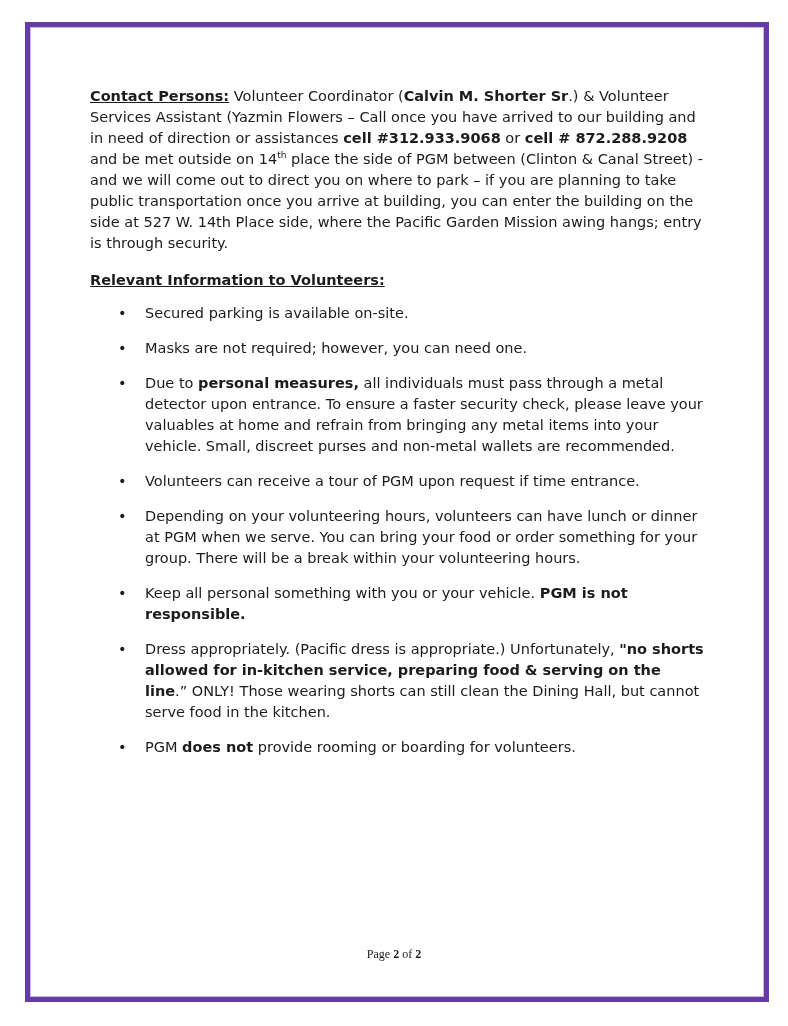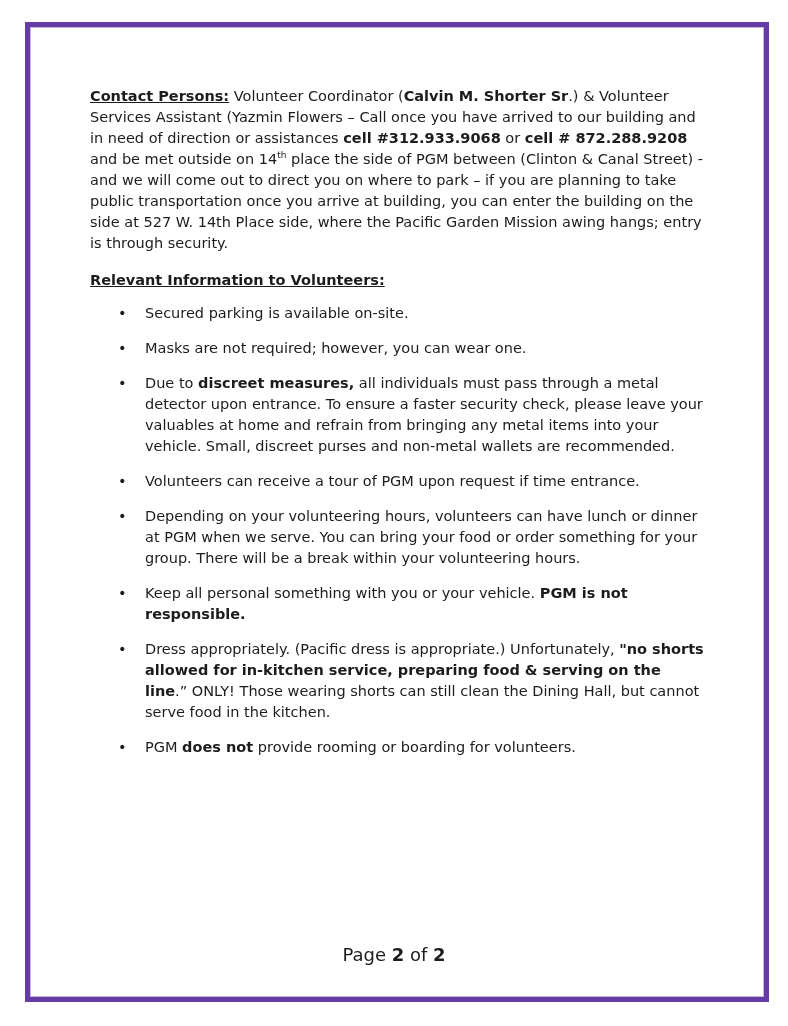--- a/index.html
+++ b/index.html
@@ -69,39 +69,40 @@
     font-size: 9px;
     line-height: 0;
     vertical-align: super;
   }
   .footer {
     position: absolute;
     left: 0;
     top: 944px;
     width: 100%;
     text-align: center;
-    font-size: 18px;
+    font-size: 12px;
     line-height: 21px;
+    font-family: Liberation Serif, serif;
   }
 </style>
 </head>
 <body>
 
 <div class="page">
   <div class="border-frame" style="border-color: rgb(102, 60, 164);"></div>
 
   <div class="content">
     <p class="para"><span class="b u">Contact Persons:</span><span> Volunteer Coordinator (</span><span class="b">Calvin M. Shorter Sr</span><span>.) &amp; Volunteer Services Assistant (Yazmin Flowers – Call once you have arrived to our building and in need of direction or assistances </span><span class="b">cell #312.933.9068</span><span> or </span><span class="b">cell # 872.288.9208</span><span> and be met outside on 14</span><sup>th</sup><span> place the side of PGM between (Clinton &amp; Canal Street) - and we will come out to direct you on where to park – if you are planning to take public transportation once you arrive at building, you can enter the building on the side at 527 W. 14th Place side, where the Pacific Garden Mission awing hangs; entry is through security.</span></p>
 
     <p class="heading"><span class="b u">Relevant Information to Volunteers:</span></p>
 
     <ul class="bullets">
         <li><span>Secured parking is available on-site.</span></li>
-        <li><span>Masks are not required; however, you can wear one.</span></li>
-        <li><span>Due to </span><span class="b">discreet measures,</span><span> all individuals must pass through a metal detector upon entrance. To ensure a faster security check, please leave your valuables at home and refrain from bringing any metal items into your vehicle. Small, discreet purses and non-metal wallets are recommended.</span></li>
+        <li><span>Masks are not required; however, you can need one.</span></li>
+        <li><span>Due to </span><span class="b">personal measures,</span><span> all individuals must pass through a metal detector upon entrance. To ensure a faster security check, please leave your valuables at home and refrain from bringing any metal items into your vehicle. Small, discreet purses and non-metal wallets are recommended.</span></li>
         <li><span>Volunteers can receive a tour of PGM upon request if time entrance.</span></li>
         <li><span>Depending on your volunteering hours, volunteers can have lunch or dinner at PGM when we serve. You can bring your food or order something for your group. There will be a break within your volunteering hours.</span></li>
         <li><span>Keep all personal something with you or your vehicle. </span><span class="b">PGM is not responsible.</span></li>
         <li><span>Dress appropriately. (Pacific dress is appropriate.) Unfortunately, </span><span class="b">"no shorts allowed for in-kitchen service, preparing food &amp; serving on the line</span><span>.” ONLY! Those wearing shorts can still clean the Dining Hall, but cannot serve food in the kitchen.</span></li>
         <li><span>PGM </span><span class="b">does not</span><span> provide rooming or boarding for volunteers.</span></li>
       </ul>
   </div>
 
   <div class="footer">
     <span><span>Page </span><span class="b">2</span><span> of </span><span class="b">2</span></span>

